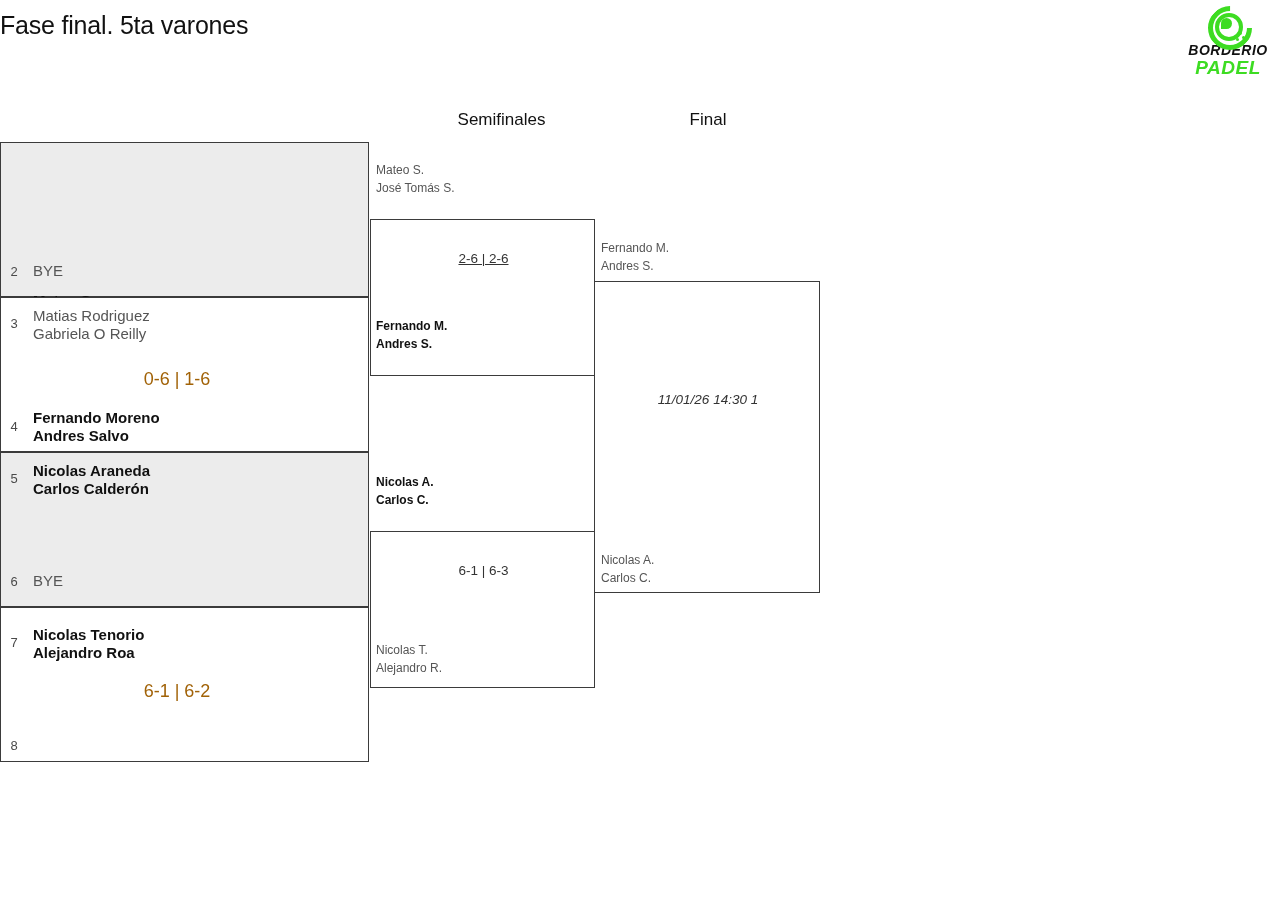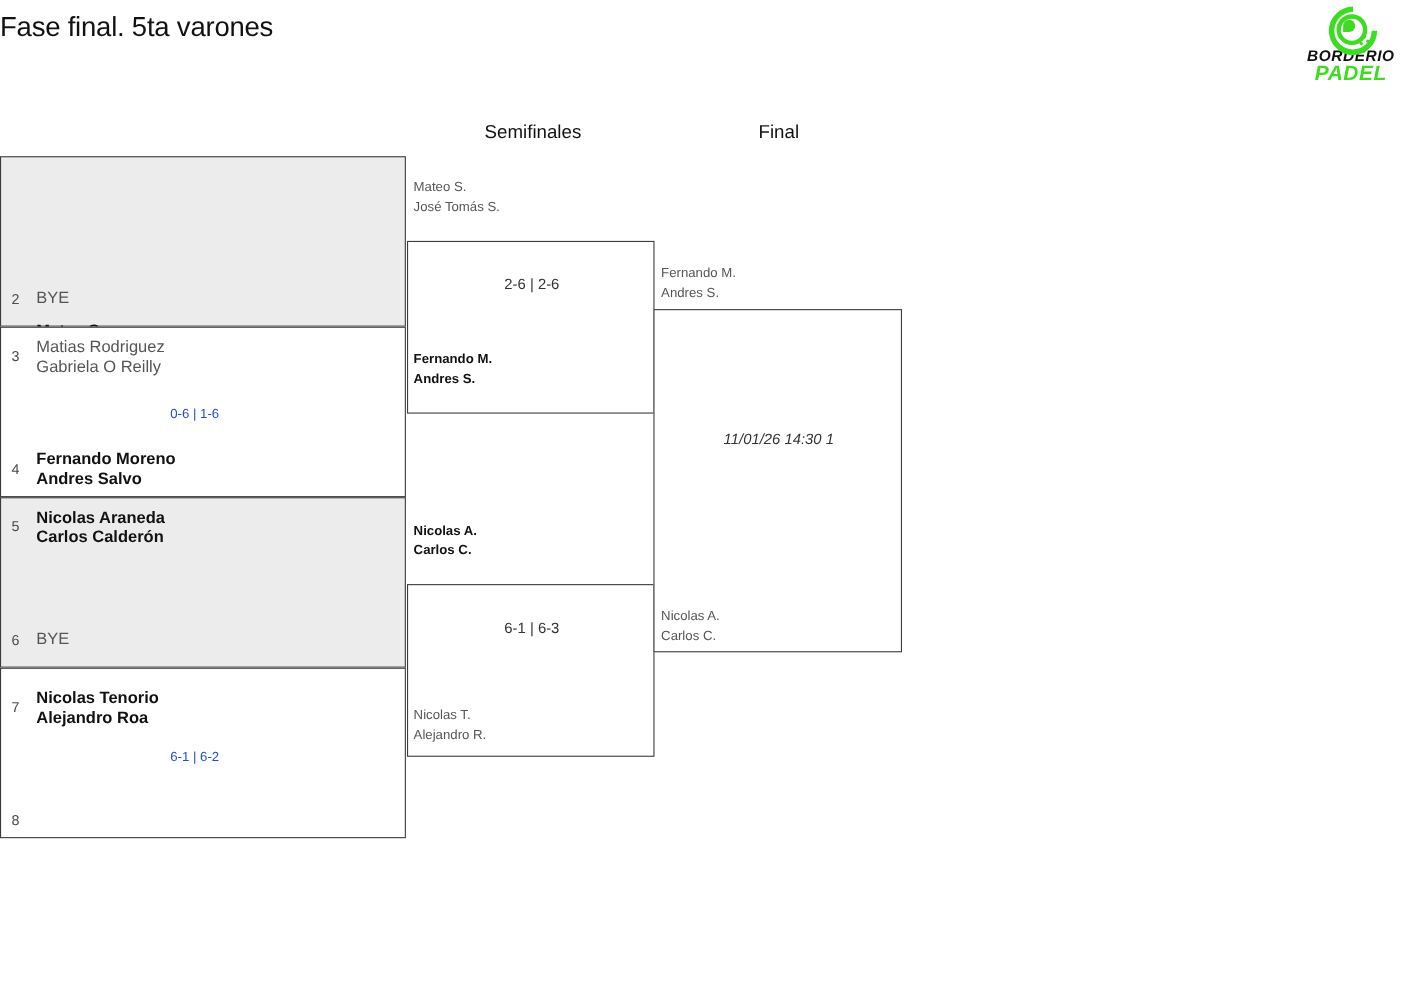--- a/index.html
+++ b/index.html
@@ -52,21 +52,21 @@
     font-size:19px;font-weight:bold;font-style:italic;color:#3ddc22;
     letter-spacing:0.5px;line-height:20px;
   }
 
   
   .round-header{
     position:absolute;font-size:17px;color:#111111;white-space:nowrap;
     text-align:center;
   }
   #round-header-qf{left:60px;top:110px;width:250px;margin-top:35px;}
-  #round-header-sf{left:372px;top:110px;width:225px;}
+  #round-header-sf{left:389px;top:110px;width:225px;}
   #round-header-f {left:595px;top:110px;width:226px;}
 
   
   .qf-match{
     position:absolute;left:0px;width:369px;height:155px;
     border:1px solid #3b3b3b;box-sizing:border-box;
   }
   .qf-match.shaded{background:#ececec;}
   .qf-match.plain{background:#ffffff;}
 
@@ -75,21 +75,21 @@
   }
   .team{
     position:absolute;left:32px;font-size:15px;line-height:18px;
     white-space:nowrap;
   }
   .team.win{color:#111111;font-weight:bold;}
   .team.lose{color:#555555;font-weight:normal;}
   .team .ln{display:block;}
 
   .score{
-    position:absolute;font-size:12px;color:#1d4ed8;text-align:center;white-space:nowrap;
+    position:absolute;font-size:18px;color:#a16207;text-align:center;white-space:nowrap;
   }
 
   
   .round-box{
     position:absolute;border:1px solid #3b3b3b;box-sizing:border-box;background:#ffffff;
   }
   .rb-team{
     position:absolute;font-size:12px;line-height:18px;white-space:nowrap;
   }
   .rb-team.win{color:#111111;font-weight:bold;}
@@ -174,21 +174,21 @@
   <span class="score" style="top:73px;left:26px;width:300px;">6-1 | 6-2</span>
   <span class="seed" style="top:130px;">8</span>
 </div>
 
 <span class="rb-team lose" style="left:376px;top:161px;">
   <span class="ln">Mateo S.</span>
   <span class="ln">José Tomás S.</span>
 </span>
 
 <div class="round-box" style="left:370px;top:219px;width:225px;height:157px;">
-  <span class="rb-score" style="left:0px;top:31px;width:225px;">2-6 | 2-6</span>
+  <span class="rb-score" style="left:0px;top:31px;width:225px;text-decoration:underline;">2-6 | 2-6</span>
 </div>
 
 <span class="rb-team win" style="left:376px;top:317px;">
   <span class="ln">Fernando M.</span>
   <span class="ln">Andres S.</span>
 </span>
 
 <span class="rb-team win" style="left:376px;top:473px;">
   <span class="ln">Nicolas A.</span>
   <span class="ln">Carlos C.</span>

